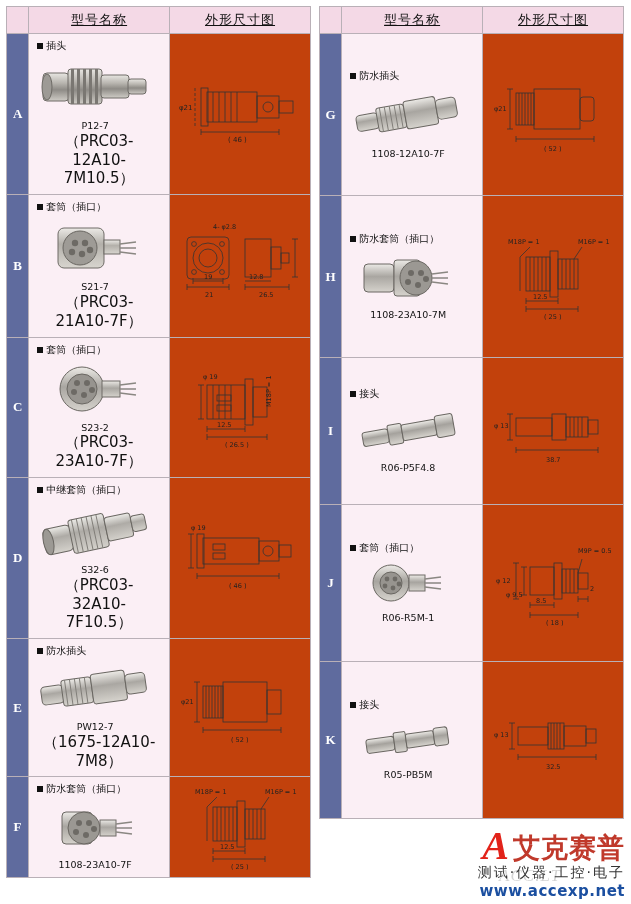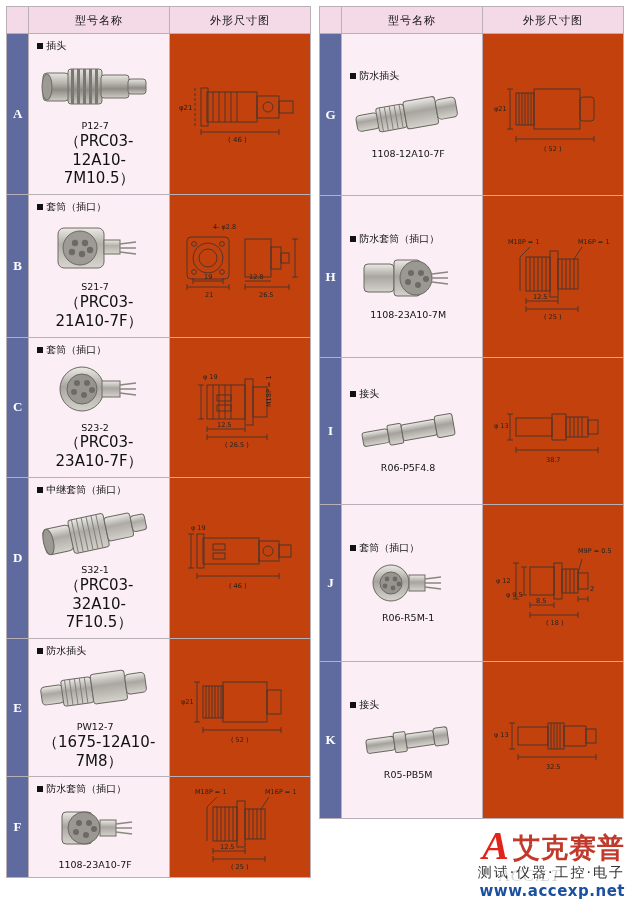--- a/index.html
+++ b/index.html
@@ -29,25 +29,26 @@
     table-layout:fixed;
   }
   td,th{
     border:1px solid #b9b0b7;
     padding:0;
     vertical-align:middle;
   }
   .hdr th{
     background:#f4d9e6;
     height:26px;
-    font-size:11px;
+    font-size:13px;
     font-weight:normal;
     color:#111;
     text-align:center;
     letter-spacing:1px;
+    text-decoration:underline;
   }
   .hdr th.c-letter{background:#f4d9e6;}
   .c-letter{width:22px;}
   .c-name{width:140px;}
   .c-dim{width:140px;}
 
   .letter-cell{
     background:#5f6b9e;
     color:#ffffff;
     text-align:center;
@@ -337,21 +338,21 @@
             <g transform="rotate(-12 62 31)">
               <rect x="10" y="20" width="28" height="26" rx="5" fill="url(#mD)" stroke="#6a6762"></rect>
               <ellipse cx="14" cy="33" rx="5" ry="13" fill="#9c9994" stroke="#6a6762"></ellipse>
               <rect x="37" y="16" width="36" height="34" rx="3" fill="url(#mD)" stroke="#6a6762"></rect>
               <path d="M41 16 L41 50 M46 16 L46 50 M51 16 L51 50 M56 16 L56 50 M61 16 L61 50 M66 16 L66 50" stroke="#817e79"></path>
               <rect x="73" y="21" width="26" height="24" rx="3" fill="url(#mD)" stroke="#6a6762"></rect>
               <rect x="99" y="25" width="14" height="16" rx="3" fill="url(#mD)" stroke="#6a6762"></rect>
             </g>
           </svg>
           <div class="model">
-            <span>S32-1</span>
+            <span>S32-6</span>
             <span class="sub">（PRC03-32A10-7F10.5）</span>
           </div>
         </td>
         <td class="dim-cell">
           <svg class="dimsvg" width="134" height="84" viewBox="0 0 134 84">
             <g stroke="#333" fill="none" stroke-width="0.8">
               <rect x="30" y="22" width="56" height="26"></rect>
               <rect x="24" y="18" width="7" height="34"></rect>
               <rect x="86" y="25" width="20" height="20"></rect>
               <rect x="106" y="29" width="12" height="12"></rect>

